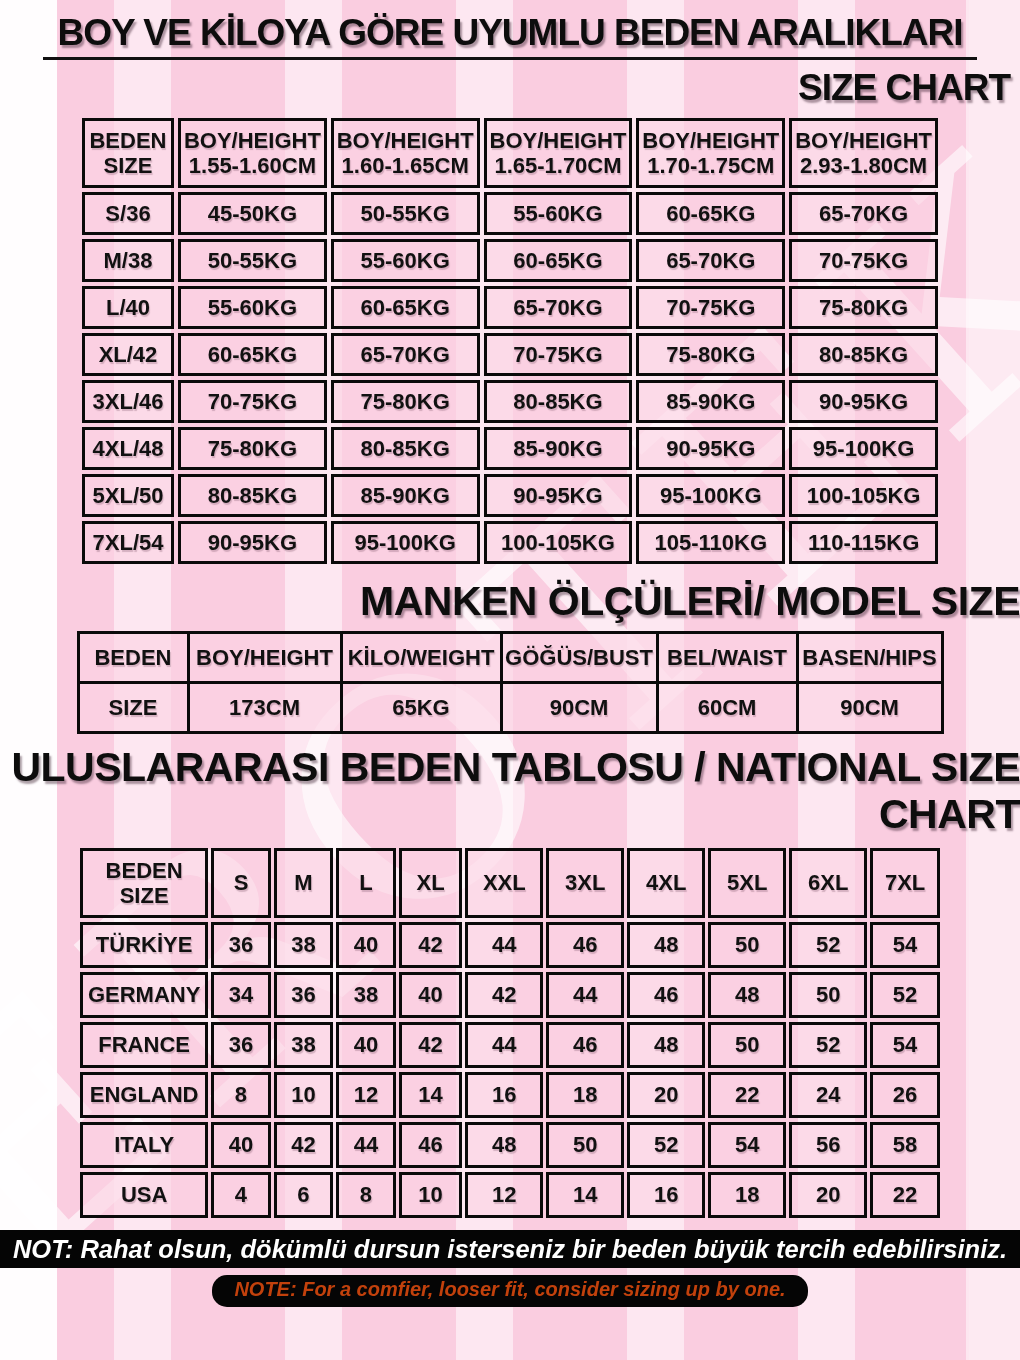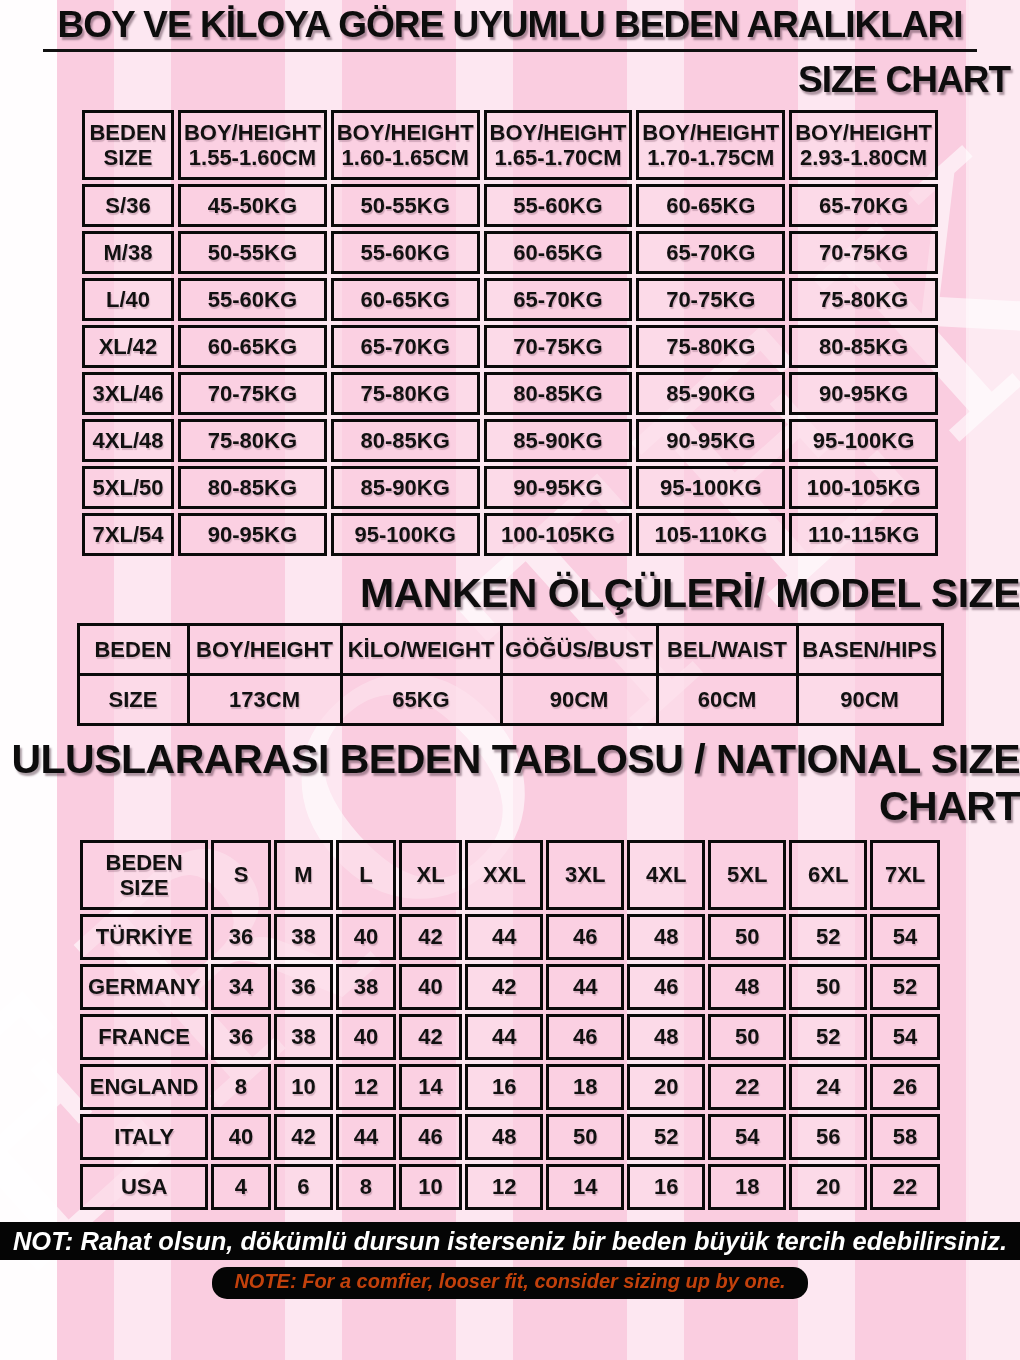--- a/index.html
+++ b/index.html
@@ -18,21 +18,21 @@
   .edge-left{position:absolute;left:0;top:0;bottom:0;width:57px;background:rgba(255,255,255,0.95);z-index:1;}
   .edge-right{position:absolute;right:0;top:0;bottom:0;width:54px;background:rgba(253,234,242,0.85);z-index:1;}
   
   .watermark{
     position:absolute;left:50%;top:52%;z-index:2;
     transform:translate(-50%,-50%) rotate(-42deg);
     font-family:"DejaVu Serif","Liberation Serif",serif;
     font-size:300px;font-weight:400;letter-spacing:26px;white-space:nowrap;
     color:rgba(255,255,255,0.60);pointer-events:none;
   }
-  .content{position:absolute;inset:0;z-index:3;padding-top:2px;}
+  .content{position:absolute;inset:0;z-index:3;padding-top:10px;}
   .title-wrap{text-align:center;}
   h1{
     display:inline-block;margin:2px 0 0;padding:0 14px 3px;
     font-size:37px;font-weight:700;letter-spacing:-1px;color:#0d0d0d;
     border-bottom:3.5px solid #111;
     text-shadow:2px 3px 2px rgba(70,45,60,0.45);
   }
   h2{
     margin:7px 10px 5px;text-align:right;font-size:37px;font-weight:700;
     letter-spacing:-1px;color:#0d0d0d;text-shadow:2px 3px 2px rgba(70,45,60,0.45);

